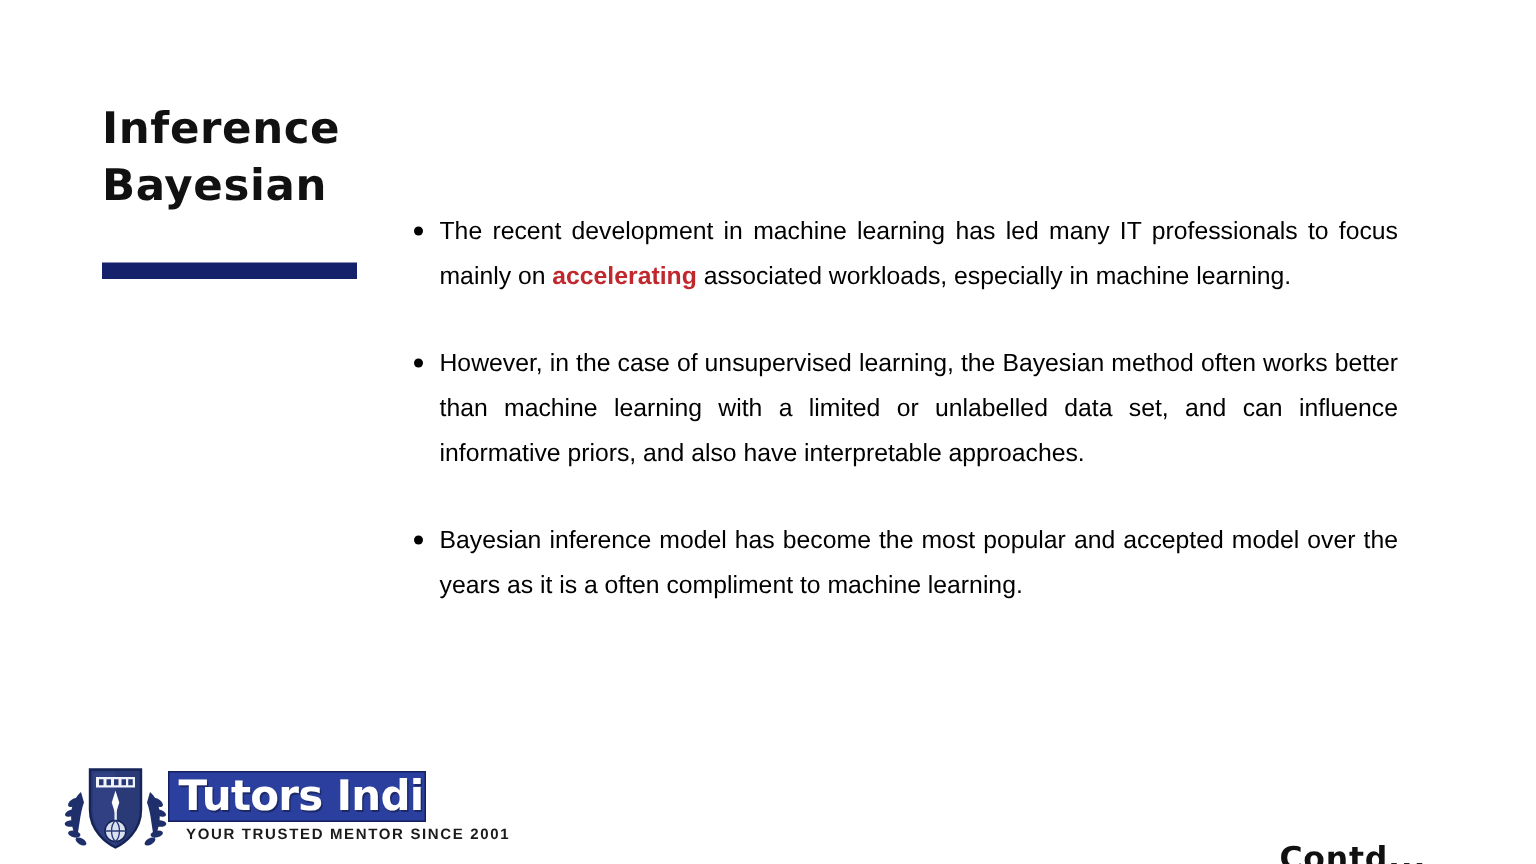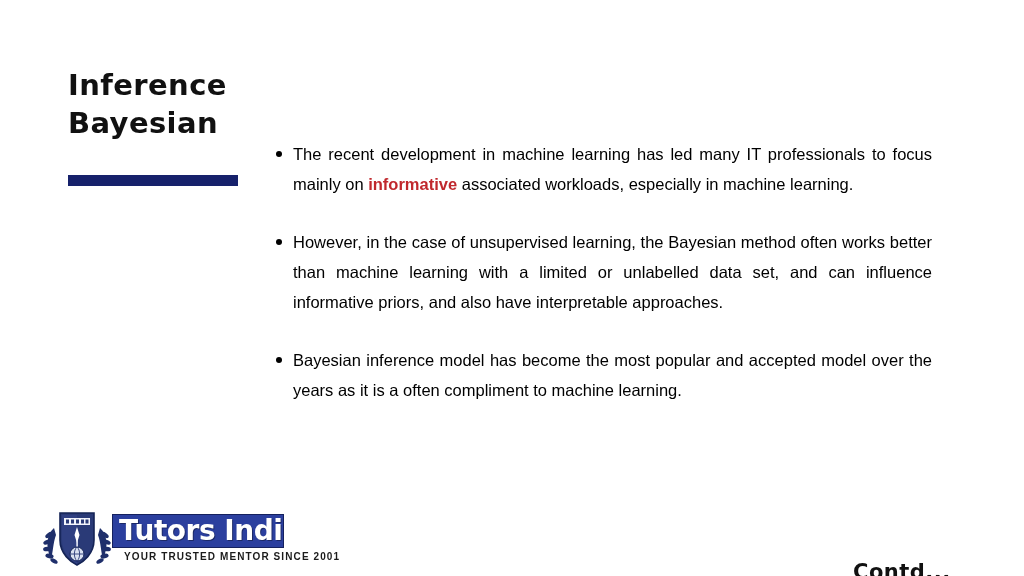--- a/index.html
+++ b/index.html
@@ -155,21 +155,21 @@
   <div class="title-block">
     <div class="slide-title-line">Inference</div>
     <div class="slide-title-line">Bayesian</div>
   </div>
   <div class="title-rule"></div>
 
   <div class="body-block">
 
     <div class="bullet-item">
       <span class="dot"></span>
-      <span class="para"><span>The recent development in machine learning has led many IT professionals to focus mainly on </span><span class="hl-red">informative</span><span> associated workloads, especially in machine learning.</span></span>
+      <span class="para"><span>The recent development in machine learning has led many IT professionals to focus mainly on </span><span class="hl-red">accelerating</span><span> associated workloads, especially in machine learning.</span></span>
     </div>
 
     <div class="bullet-item">
       <span class="dot"></span>
       <span class="para">However, in the case of unsupervised learning, the Bayesian method often works better than machine learning with a limited or unlabelled data set, and can influence informative priors, and also have interpretable approaches.</span>
     </div>
 
     <div class="bullet-item">
       <span class="dot"></span>
       <span class="para">Bayesian inference model has become the most popular and accepted model over the years as it is a often compliment to machine learning.</span>

